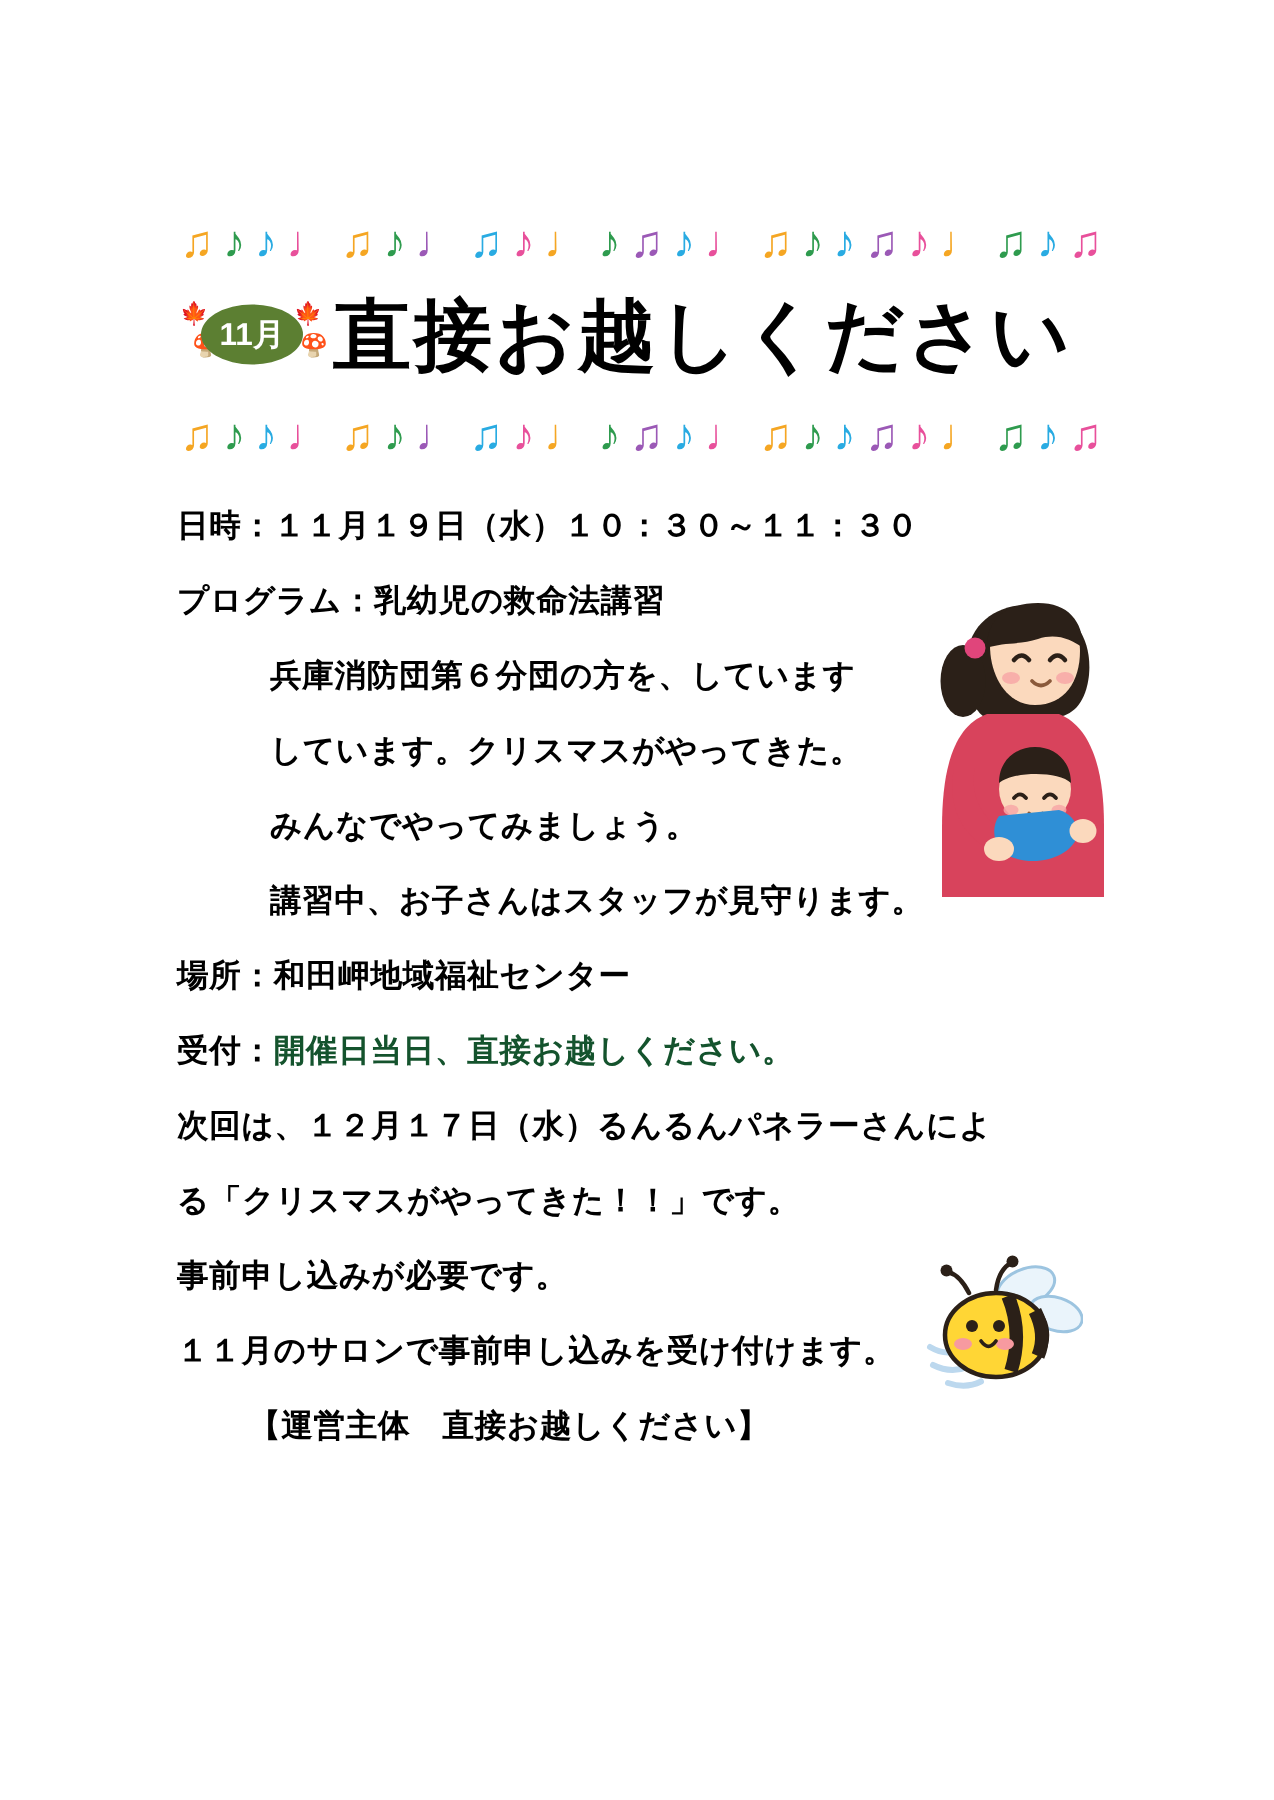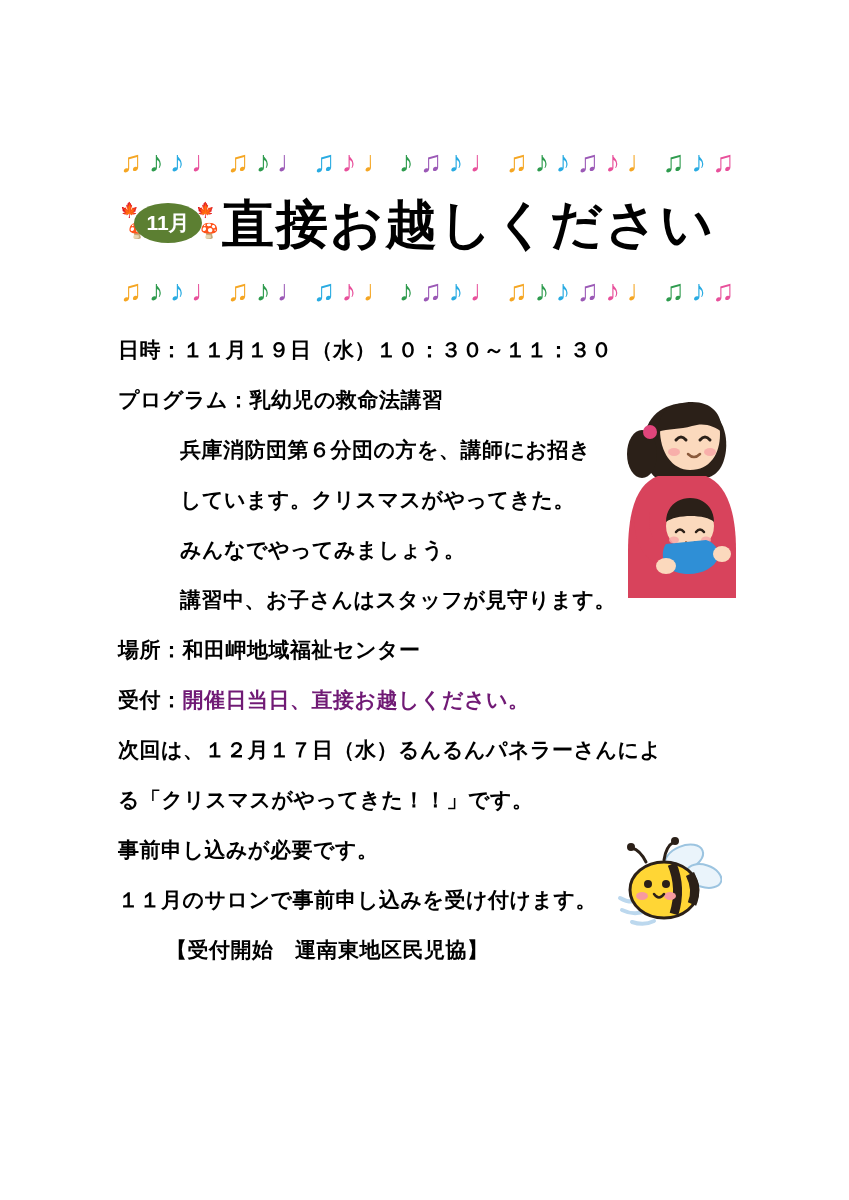--- a/index.html
+++ b/index.html
@@ -114,21 +114,21 @@
     font-size: 21px;
     font-weight: bold;
     line-height: 50px;
     height: 50px;
     white-space: nowrap;
     letter-spacing: 0.5px;
   }
   .line.indent1 { padding-left: 56px; }
   .line.indent2 { padding-left: 62px; }
   .line.indent3 { padding-left: 48px; }
-  .red { color: #701a75; }
+  .red { color: #14532d; }
 
   
   .mother-illo {
     position: absolute;
     left: 606px;
     top: 392px;
     width: 156px;
     height: 220px;
   }
   .bee-illo {
@@ -204,31 +204,31 @@
       <span class="note" style="color: rgb(232, 80, 155);">♪</span>
       <span class="note" style="color: rgb(245, 166, 35);">♩</span>
       <span class="note" style="color: rgb(46, 155, 78);">♫</span>
       <span class="note" style="color: rgb(41, 171, 226);">♪</span>
       <span class="note" style="color: rgb(232, 80, 155);">♫</span>
     </div>
 
   <div class="body-block">
       <div class="line"><span>日時：１１月１９日（水）１０：３０～１１：３０</span></div>
       <div class="line"><span>プログラム：乳幼児の救命法講習</span></div>
-      <div class="line indent2"><span>兵庫消防団第６分団の方を、講師にお招き</span></div>
+      <div class="line indent2"><span>兵庫消防団第６分団の方を、しています</span></div>
       <div class="line indent2"><span>しています。クリスマスがやってきた。</span></div>
       <div class="line indent2"><span>みんなでやってみましょう。</span></div>
       <div class="line indent2"><span>講習中、お子さんはスタッフが見守ります。</span></div>
       <div class="line"><span>場所：和田岬地域福祉センター</span></div>
       <div class="line"><span>受付：</span><span class="red">開催日当日、直接お越しください。</span></div>
       <div class="line"><span>次回は、１２月１７日（水）るんるんパネラーさんによ</span></div>
       <div class="line"><span>る「クリスマスがやってきた！！」です。</span></div>
       <div class="line"><span>事前申し込みが必要です。</span></div>
       <div class="line"><span>１１月のサロンで事前申し込みを受け付けます。</span></div>
-      <div class="line indent3"><span>【受付開始　運南東地区民児協】</span></div>
+      <div class="line indent3"><span>【運営主体　直接お越しください】</span></div>
     </div>
 
   <div class="mother-illo">
     <svg viewBox="0 0 156 220" width="156" height="220" xmlns="http://www.w3.org/2000/svg">
 
       <path d="M38 52 C38 20, 64 8, 88 12 C112 16, 122 36, 120 58 C118 76, 110 84, 100 86 L50 86 C42 80, 38 68, 38 52 Z" fill="#2b2018"></path>
 
       <ellipse cx="36" cy="62" rx="15" ry="24" fill="#2b2018"></ellipse>
       <circle cx="44" cy="40" r="7" fill="#e0457b"></circle>
 

